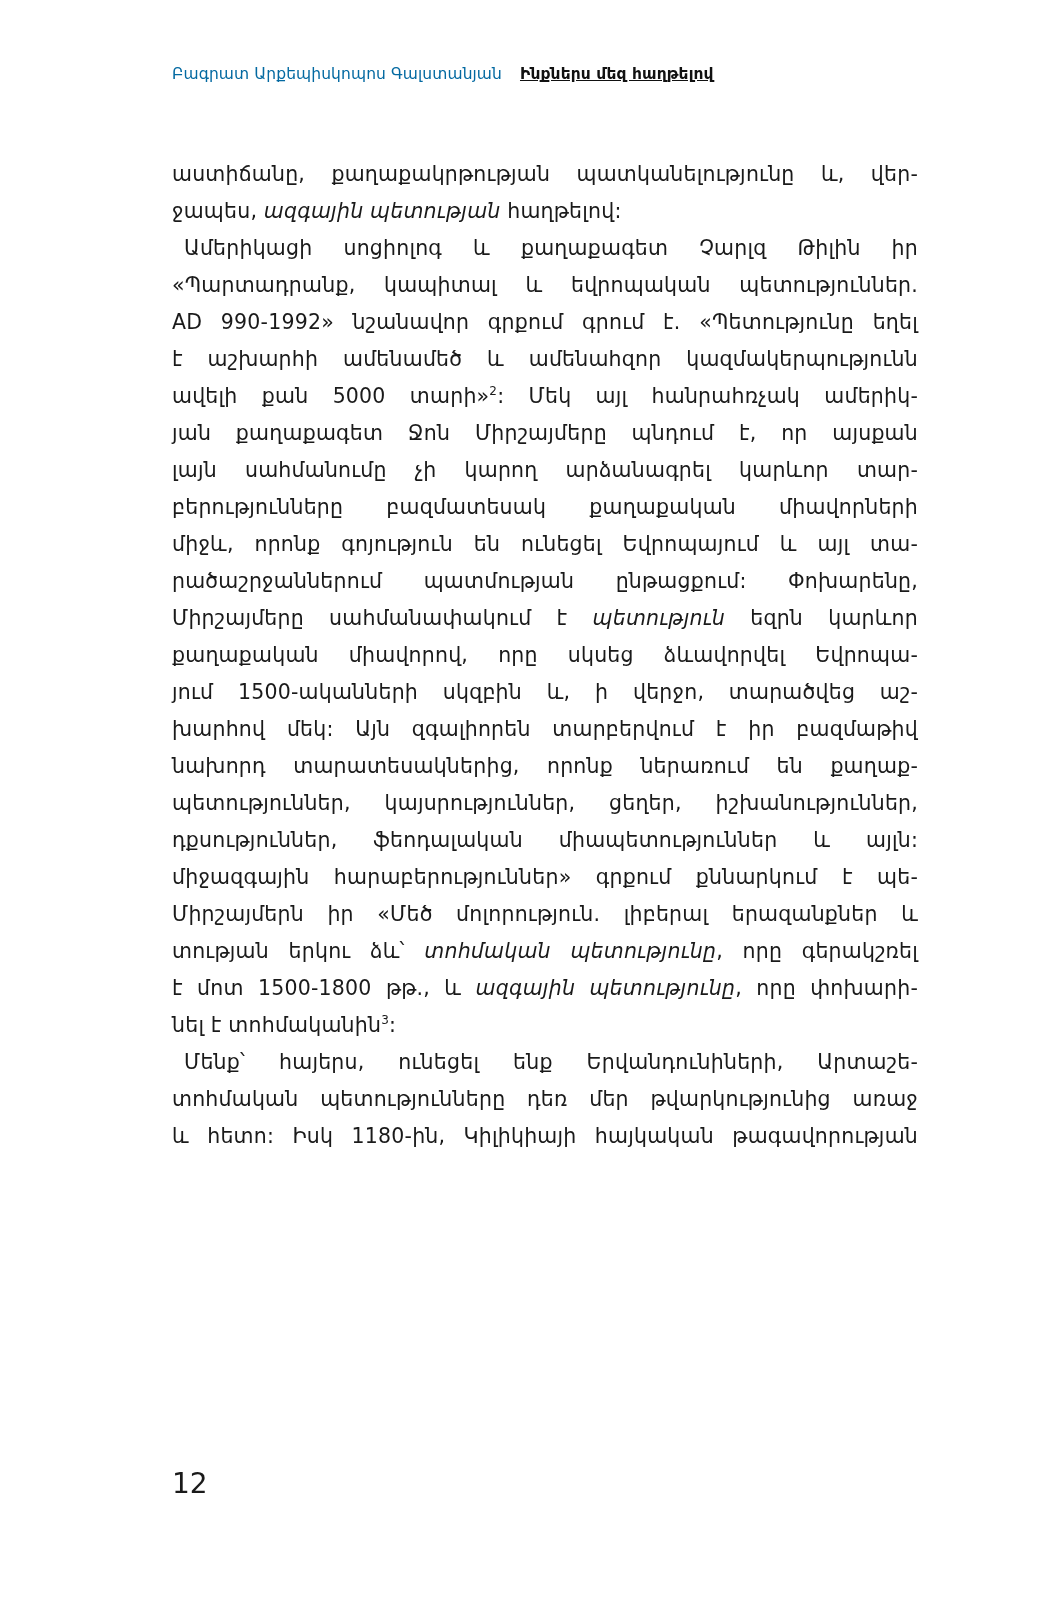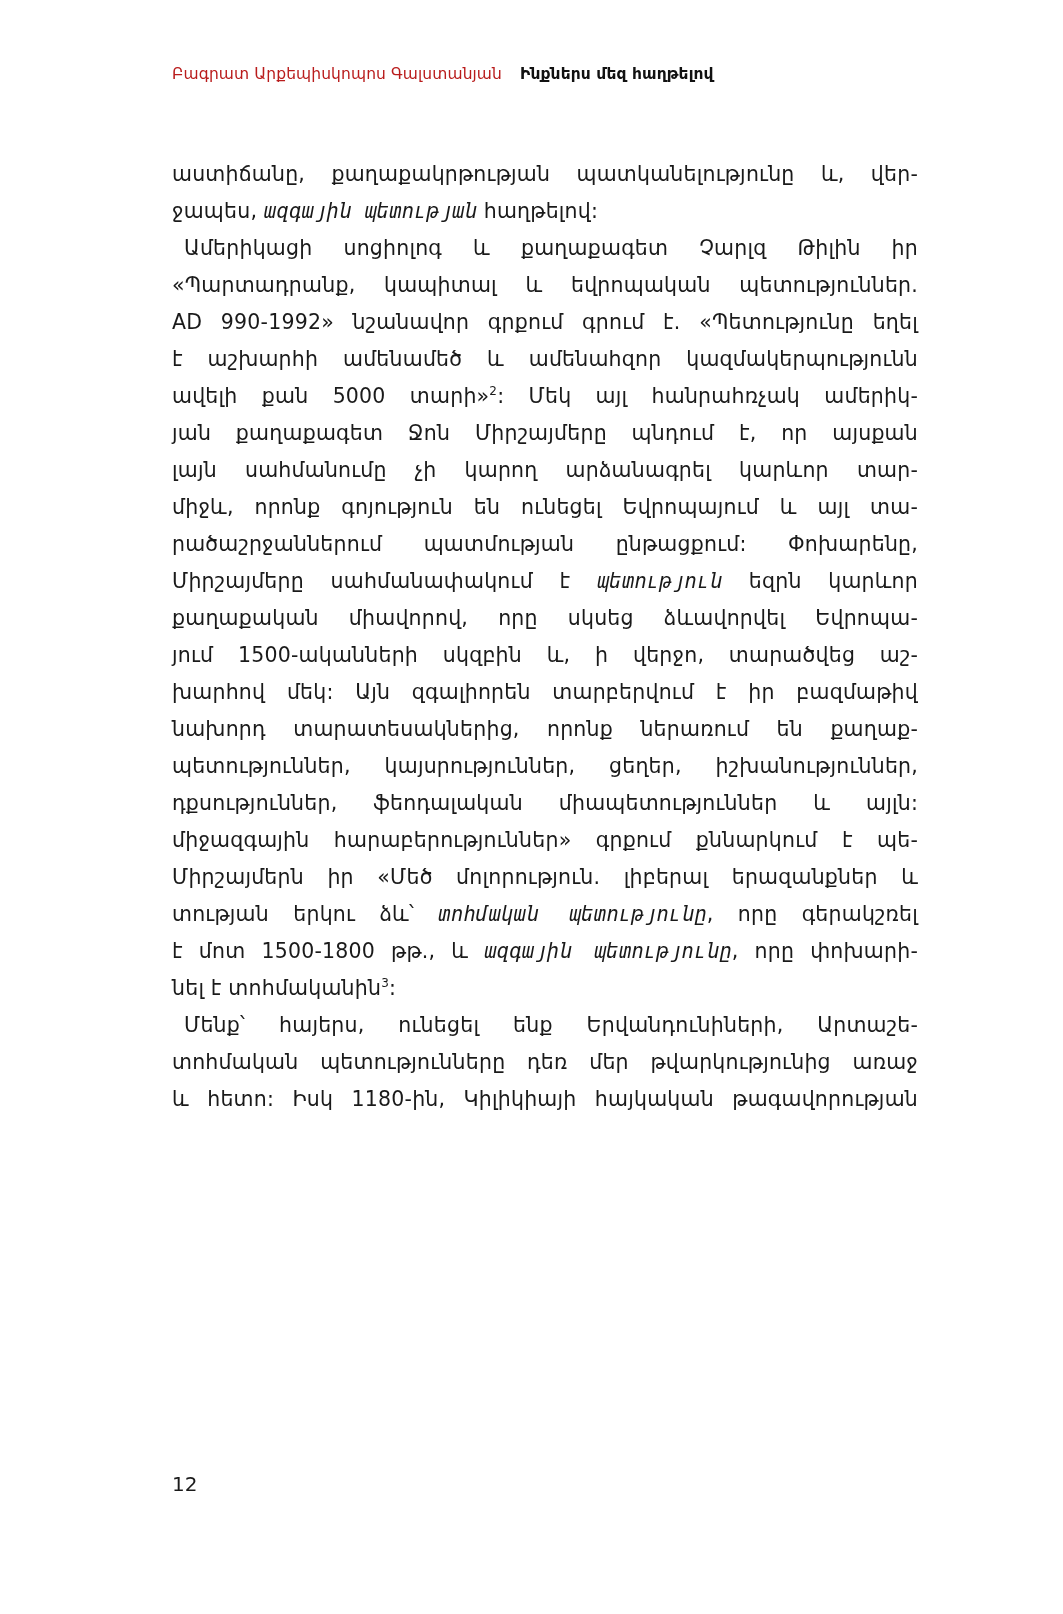--- a/index.html
+++ b/index.html
@@ -19,26 +19,27 @@
       position: absolute;
       left: 172px;
       top: 62px;
       font-size: 15.5px;
       line-height: 24px;
       white-space: nowrap;
       letter-spacing: 0.1px;
     }
     .running-header .author {
       font-weight: normal;
-      color: #b91c1c;
+      color: #0369a1;
     }
     .running-header .book-title {
       font-weight: bold;
       color: #111;
       margin-left: 18px;
+      text-decoration: underline;
     }
     .page-body {
       position: absolute;
       left: 172px;
       top: 156px;
       width: 746px;
     }
     .line {
       display: block;
       height: 37px;
@@ -50,52 +51,52 @@
       letter-spacing: 0.2px;
     }
     .line.last {
       text-align-last: left;
     }
     .line.indent {
       padding-left: 12px;
     }
     .line em {
       font-style: italic;
-      font-family: Liberation Mono, monospace;
     }
     .line sup {
       font-size: 12px;
       line-height: 0;
       vertical-align: 8px;
     }
     .page-number {
       position: absolute;
       left: 172px;
       top: 1470px;
-      font-size: 20px;
+      font-size: 28px;
       line-height: 28px;
     }
   </style>
 </head>
 <body>
 
 <div class="running-header">
   <span class="author">Բագրատ Արքեպիսկոպոս Գալստանյան</span><span class="book-title">Ինքներս մեզ հաղթելով</span>
 </div>
 
 <div class="page-body" id="page-body">
     <div class="line"><span>աստիճանը, քաղաքակրթության պատկանելությունը և, վեր-</span></div>
     <div class="line last"><span>ջապես, </span><em>ազգային պետության</em><span> հաղթելով:</span></div>
     <div class="line indent"><span>Ամերիկացի սոցիոլոգ և քաղաքագետ Չարլզ Թիլին իր</span></div>
     <div class="line"><span>«Պարտադրանք, կապիտալ և եվրոպական պետություններ.</span></div>
     <div class="line"><span>AD 990-1992» նշանավոր գրքում գրում է. «Պետությունը եղել</span></div>
     <div class="line"><span>է աշխարհի ամենամեծ և ամենահզոր կազմակերպությունն</span></div>
     <div class="line"><span>ավելի քան 5000 տարի»</span><sup>2</sup><span>: Մեկ այլ հանրահռչակ ամերիկ-</span></div>
     <div class="line"><span>յան քաղաքագետ Ջոն Միրշայմերը պնդում է, որ այսքան</span></div>
     <div class="line"><span>լայն սահմանումը չի կարող արձանագրել կարևոր տար-</span></div>
+    <div class="line"><span>բերությունները բազմատեսակ քաղաքական միավորների</span></div>
     <div class="line"><span>միջև, որոնք գոյություն են ունեցել Եվրոպայում և այլ տա-</span></div>
     <div class="line"><span>րածաշրջաններում պատմության ընթացքում: Փոխարենը,</span></div>
     <div class="line"><span>Միրշայմերը սահմանափակում է </span><em>պետություն</em><span> եզրն կարևոր</span></div>
     <div class="line"><span>քաղաքական միավորով, որը սկսեց ձևավորվել Եվրոպա-</span></div>
     <div class="line"><span>յում 1500-ականների սկզբին և, ի վերջո, տարածվեց աշ-</span></div>
     <div class="line"><span>խարհով մեկ: Այն զգալիորեն տարբերվում է իր բազմաթիվ</span></div>
     <div class="line"><span>նախորդ տարատեսակներից, որոնք ներառում են քաղաք-</span></div>
     <div class="line"><span>պետություններ, կայսրություններ, ցեղեր, իշխանություններ,</span></div>
     <div class="line"><span>դքսություններ, ֆեոդալական միապետություններ և այլն:</span></div>
     <div class="line"><span>միջազգային հարաբերություններ» գրքում քննարկում է պե-</span></div>

